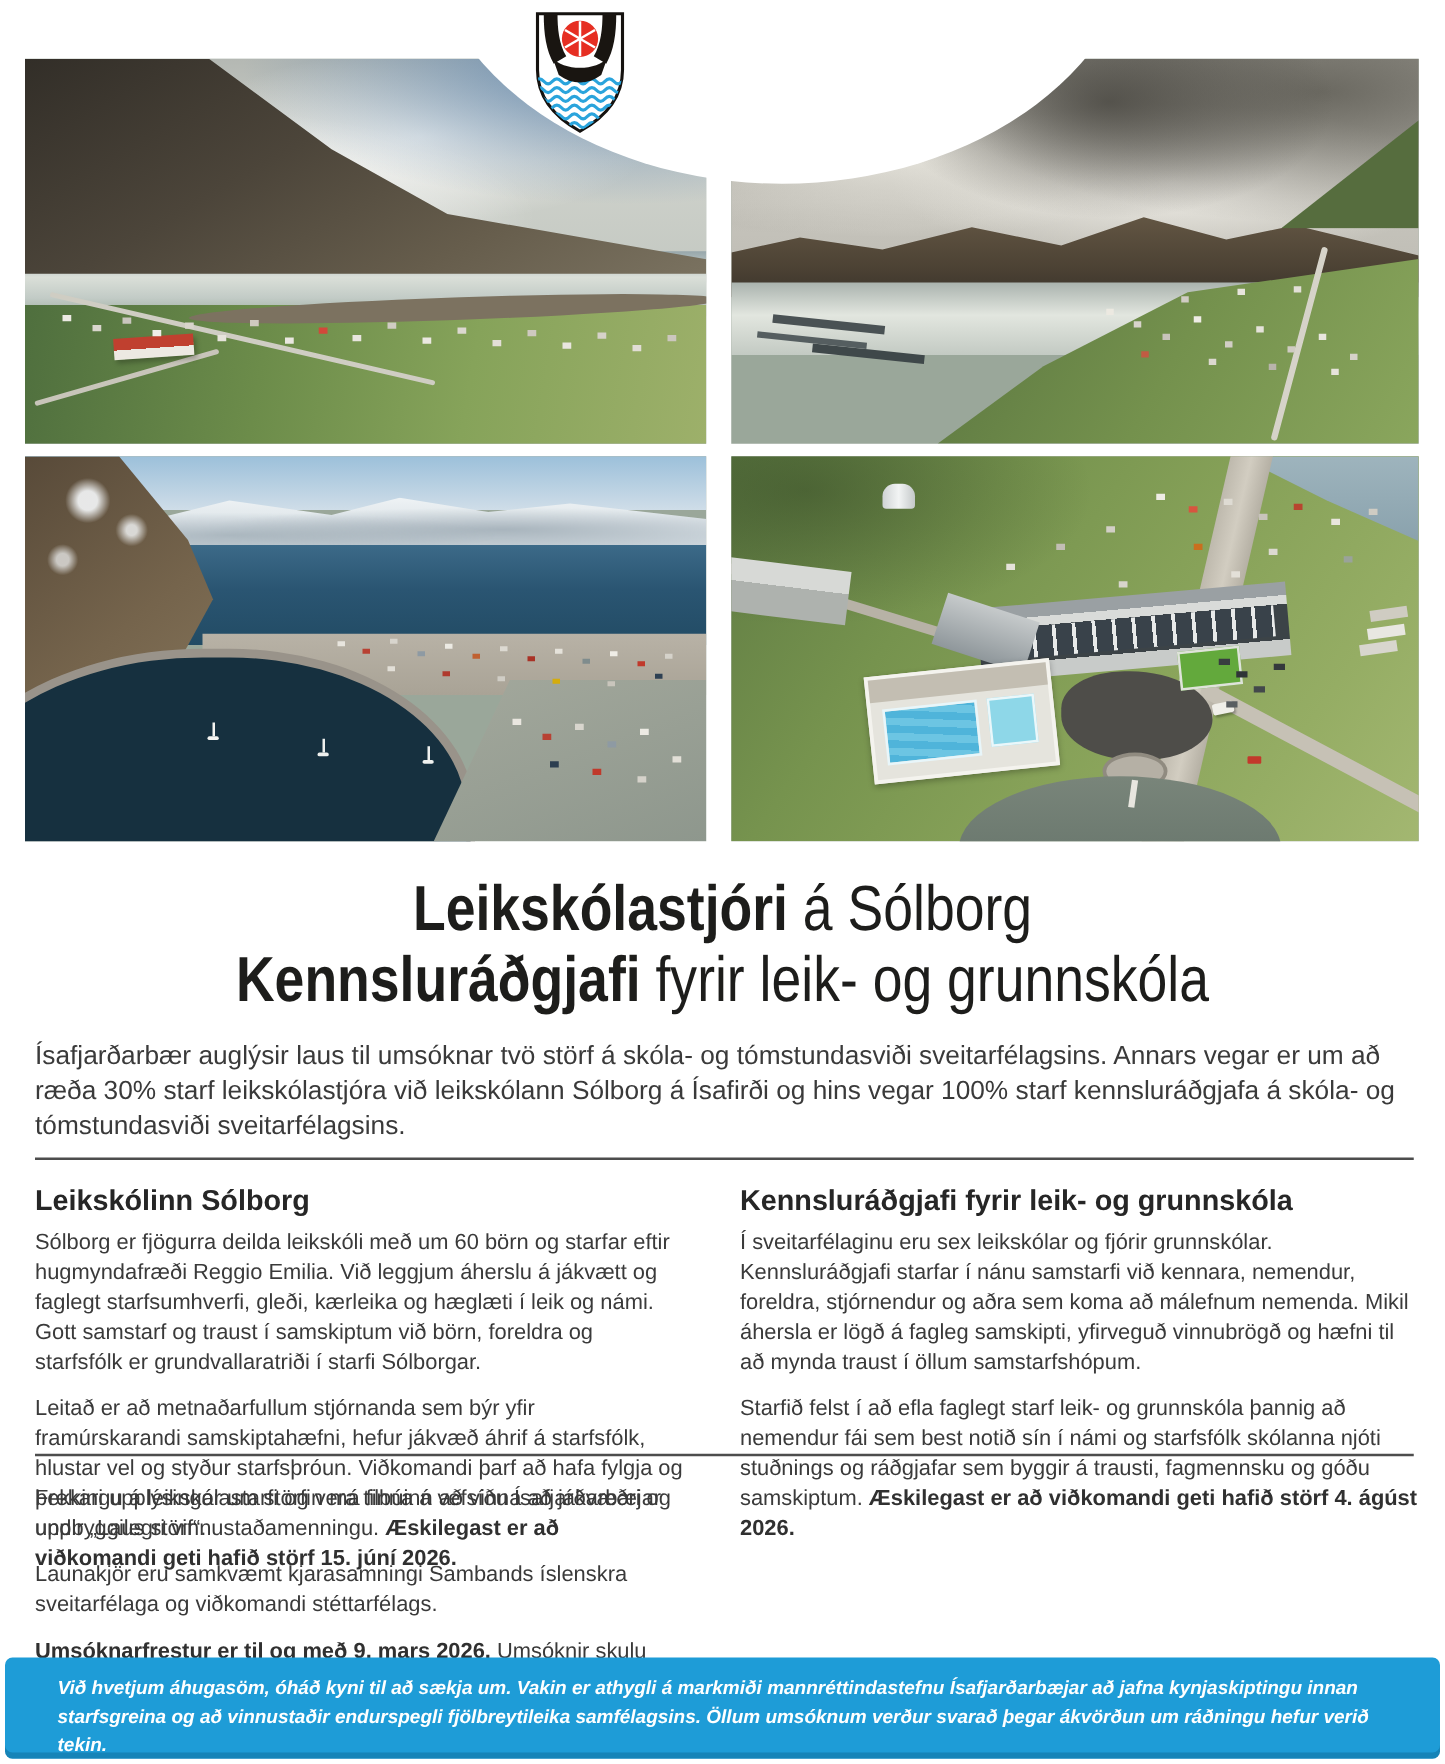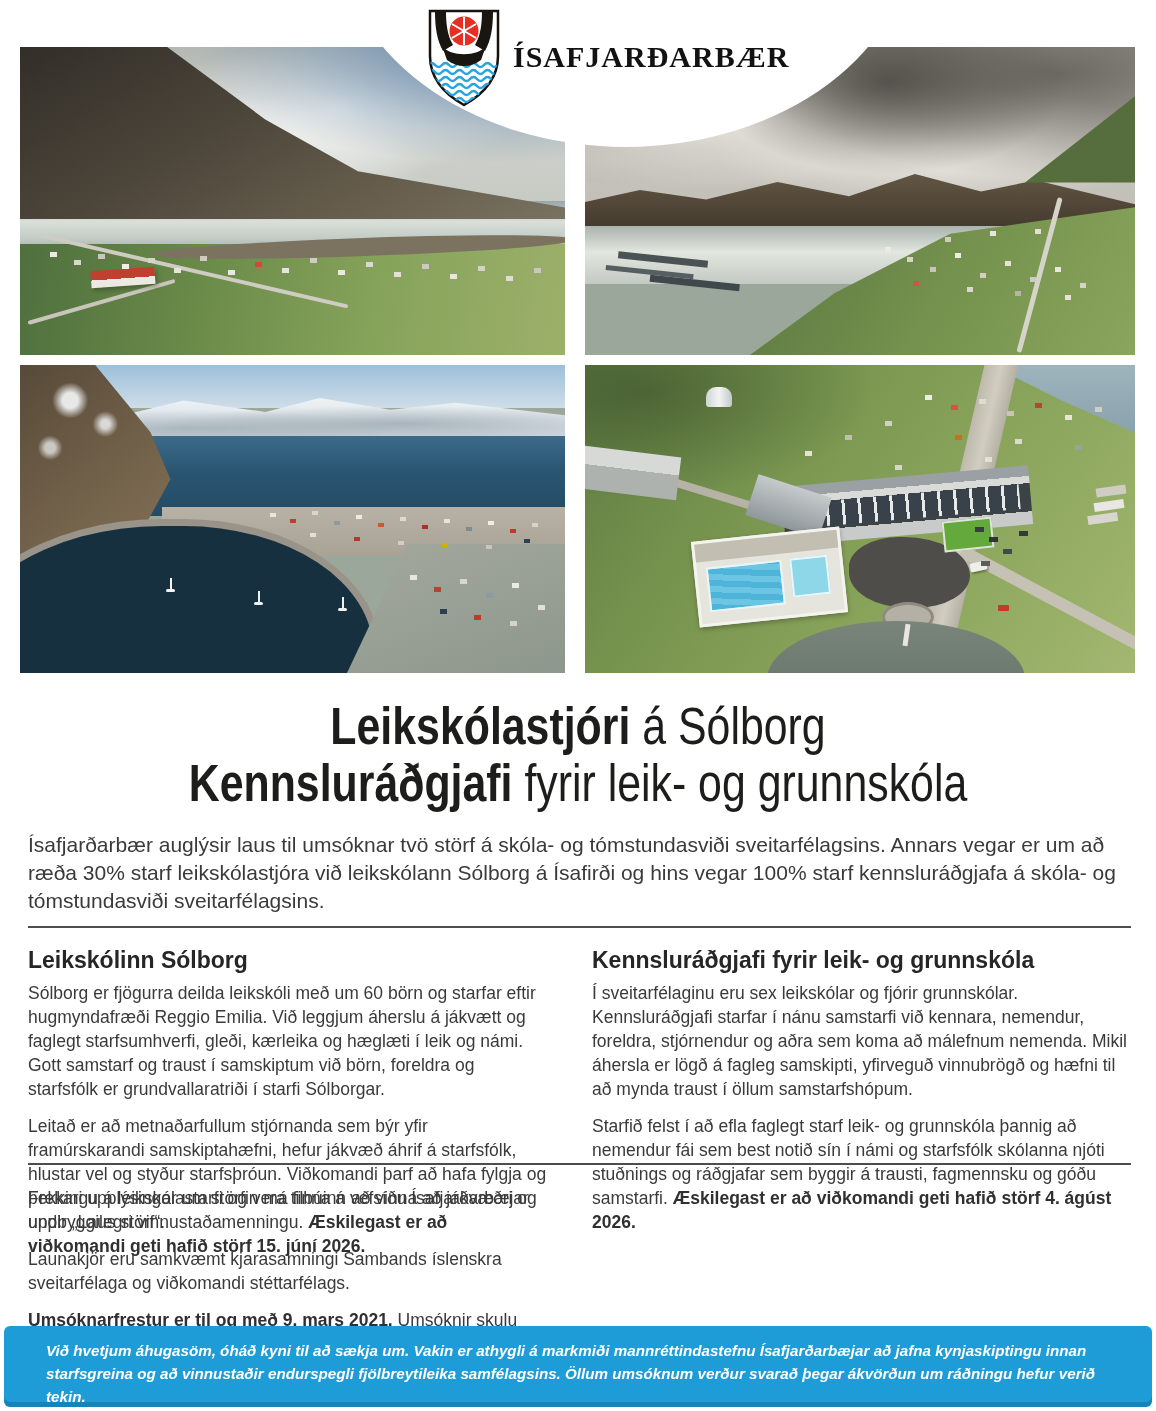--- a/index.html
+++ b/index.html
@@ -290,50 +290,49 @@
         <g stroke="#ffffff" stroke-width="2">
           <line x1="39" y1="9" x2="39" y2="37"></line>
           <line x1="27" y1="16" x2="51" y2="30"></line>
           <line x1="27" y1="30" x2="51" y2="16"></line>
         </g>
         <path d="M10 3 C10 20 12 32 18 43 L28 37 C22 27 21 14 21 3 Z" fill="#191511"></path>
         <path d="M68 3 C68 20 66 32 60 43 L50 37 C56 27 57 14 57 3 Z" fill="#191511"></path>
         <path d="M17 38 C25 49 53 49 61 38 L56 52 C45 60 33 60 22 52 Z" fill="#191511"></path>
       </g>
     </svg>
-    <div class="logo-text">ÍSAFJARÐARBÆR</div>
   </div>
 
   <h1 class="headline">
     <div><span class="b">Leikskólastjóri</span><span> á Sólborg</span></div>
     <div><span class="b">Kennsluráðgjafi</span><span> fyrir leik- og grunnskóla</span></div>
   </h1>
 
   <p class="intro">Ísafjarðarbær auglýsir laus til umsóknar tvö störf á skóla- og tómstundasviði sveitarfélagsins. Annars vegar er um að ræða 30% starf leikskólastjóra við leikskólann Sólborg á Ísafirði og hins vegar 100% starf kennsluráðgjafa á skóla- og tómstundasviði sveitarfélagsins.</p>
 
   <div class="rule rule-1"></div>
 
   <div class="col col-left">
     <h2>Leikskólinn Sólborg</h2>
     <p>Sólborg er fjögurra deilda leikskóli með um 60 börn og starfar eftir hugmyndafræði Reggio Emilia. Við leggjum áherslu á jákvætt og faglegt starfsumhverfi, gleði, kærleika og hæglæti í leik og námi. Gott samstarf og traust í samskiptum við börn, foreldra og starfsfólk er grundvallaratriði í starfi Sólborgar.</p>
     <p><span>Leitað er að metnaðarfullum stjórnanda sem býr yfir framúrskarandi samskiptahæfni, hefur jákvæð áhrif á starfsfólk, hlustar vel og styður starfsþróun. Viðkomandi þarf að hafa fylgja og þekkingu á leikskólastarfi og vera tilbúinn að vinna að jákvæðri og uppbyggilegri vinnustaðamenningu. </span><span class="b">Æskilegast er að viðkomandi geti hafið störf 15. júní 2026.</span></p>
   </div>
 
   <div class="col col-right">
     <h2>Kennsluráðgjafi fyrir leik- og grunnskóla</h2>
     <p>Í sveitarfélaginu eru sex leikskólar og fjórir grunnskólar. Kennsluráðgjafi starfar í nánu samstarfi við kennara, nemendur, foreldra, stjórnendur og aðra sem koma að málefnum nemenda. Mikil áhersla er lögð á fagleg samskipti, yfirveguð vinnubrögð og hæfni til að mynda traust í öllum samstarfshópum.</p>
-    <p><span>Starfið felst í að efla faglegt starf leik- og grunnskóla þannig að nemendur fái sem best notið sín í námi og starfsfólk skólanna njóti stuðnings og ráðgjafar sem byggir á trausti, fagmennsku og góðu samstarfi. </span><span class="b">Æskilegast er að viðkomandi geti hafið störf 4. ágúst 2026.</span></p>
+    <p><span>Starfið felst í að efla faglegt starf leik- og grunnskóla þannig að nemendur fái sem best notið sín í námi og starfsfólk skólanna njóti stuðnings og ráðgjafar sem byggir á trausti, fagmennsku og góðu samskiptum. </span><span class="b">Æskilegast er að viðkomandi geti hafið störf 4. ágúst 2026.</span></p>
   </div>
 
   <div class="rule rule-2"></div>
 
   <div class="col info-left">
     <p>Frekari upplýsingar um störfin má finna á vefsíðu Ísafjarðarbæjar undir „Laus störf“.</p>
     <p>Launakjör eru samkvæmt kjarasamningi Sambands íslenskra sveitarfélaga og viðkomandi stéttarfélags.</p>
-    <p><span class="b">Umsóknarfrestur er til og með 9. mars 2021.</span><span> Umsóknir skulu sendar til Baldurs Inga Jónassonar, mannauðsstjóra, á netfangið baldurjo@isafjordur.is.</span></p>
+    <p><span class="b">Umsóknarfrestur er til og með 9. mars 2026.</span><span> Umsóknir skulu sendar til Baldurs Inga Jónassonar, mannauðsstjóra, á netfangið baldurjo@isafjordur.is.</span></p>
   </div>
 
   <div class="col info-right">
   </div>
 
   <div class="banner">
     <p class="banner-text">Við hvetjum áhugasöm, óháð kyni til að sækja um. Vakin er athygli á markmiði mannréttindastefnu Ísafjarðarbæjar að jafna kynjaskiptingu innan starfsgreina og að vinnustaðir endurspegli fjölbreytileika samfélagsins. Öllum umsóknum verður svarað þegar ákvörðun um ráðningu hefur verið tekin.</p>
 
   </div>
 

